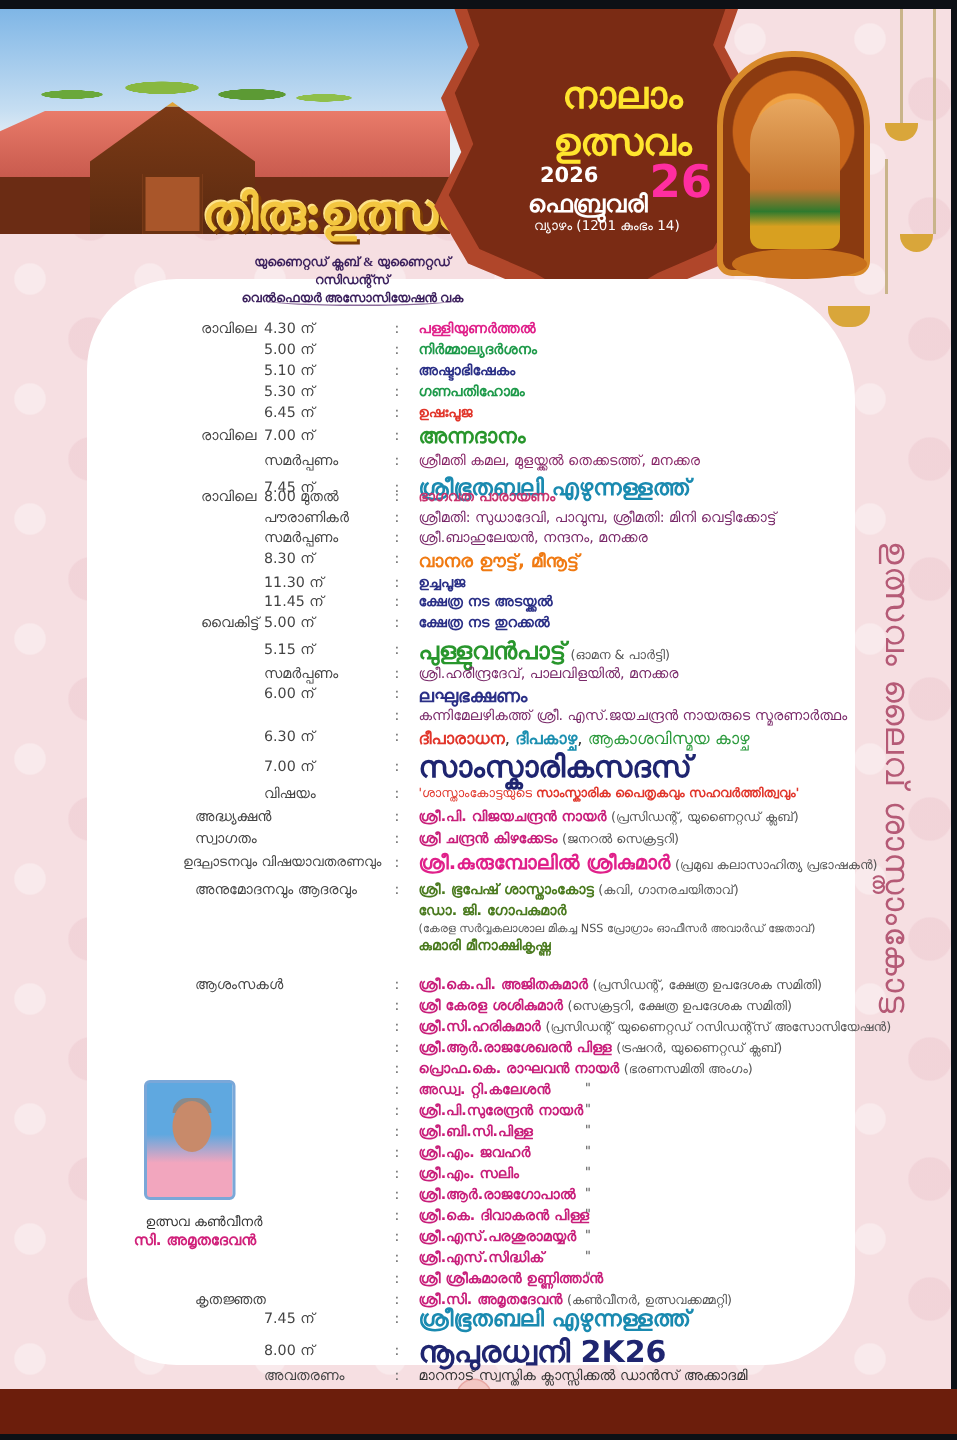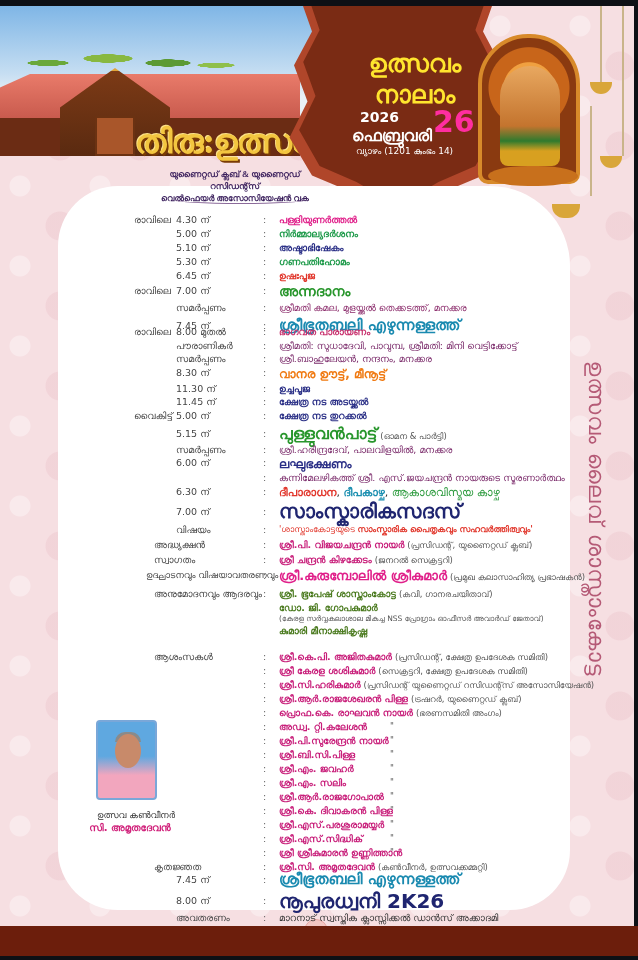--- a/index.html
+++ b/index.html
@@ -56,21 +56,21 @@
   .flourish { position: absolute; left: 175px; top: 190px; width: 130px; height: 8px; border-bottom: 1px solid #8b6a9a; border-radius: 0 0 50% 50%; }
 
   
   .panel { position: absolute; left: 58px; top: 180px; width: 512px; height: 724px; background: #fff;
     border-radius: 60px 80px 60px 60px; }
 
   .rows { position: absolute; left: 0; top: 0; width: 634px; height: 946px; }
   .row { position: absolute; left: 0; width: 600px; height: 14px; font-size: 9.5px; color: #333; white-space: nowrap; }
   .pre { position: absolute; left: 134px; color: #444; }
   .lbl { position: absolute; left: 176px; color: #444; }
-  .lbl.wide { left: 120px; margin-left: 24px; }
+  .lbl.wide { left: 120px; }
   .colon { position: absolute; left: 263px; color: #666; }
   .val { position: absolute; left: 279px; }
   .note { color: #555; font-weight: normal; font-size: 8.5px; }
 
   .c-pink { color: #e0208a; font-weight: bold; }
   .c-green { color: #1e9a4a; font-weight: bold; }
   .c-navy { color: #2a2f86; font-weight: bold; }
   .c-red { color: #e1352a; font-weight: bold; }
   .c-teal { color: #1b8fb0; font-weight: bold; }
   .c-orange { color: #f07a12; font-weight: bold; }
@@ -107,22 +107,22 @@
     <div class="roof"></div>
     <div class="hdr-wall"></div>
     <div class="temple-front"></div>
     <div class="door"></div>
   </div>
   <div class="title-logo">തിരു:ഉത്സവം</div>
 
   <div class="medallion-edge"></div>
   <div class="medallion"></div>
   <div class="fest-title">
+    <div>നാലാം</div>
     <div>ഉത്സവം</div>
-    <div>നാലാം</div>
   </div>
   <div class="fest-year">2026</div>
   <div class="fest-day">26</div>
   <div class="fest-month">ഫെബ്രുവരി</div>
   <div class="fest-sub">വ്യാഴം (1201 കുംഭം 14)</div>
 
   <div class="deity-arch"></div>
   <div class="deity-body"></div>
   <div class="deity-base"></div>
 

